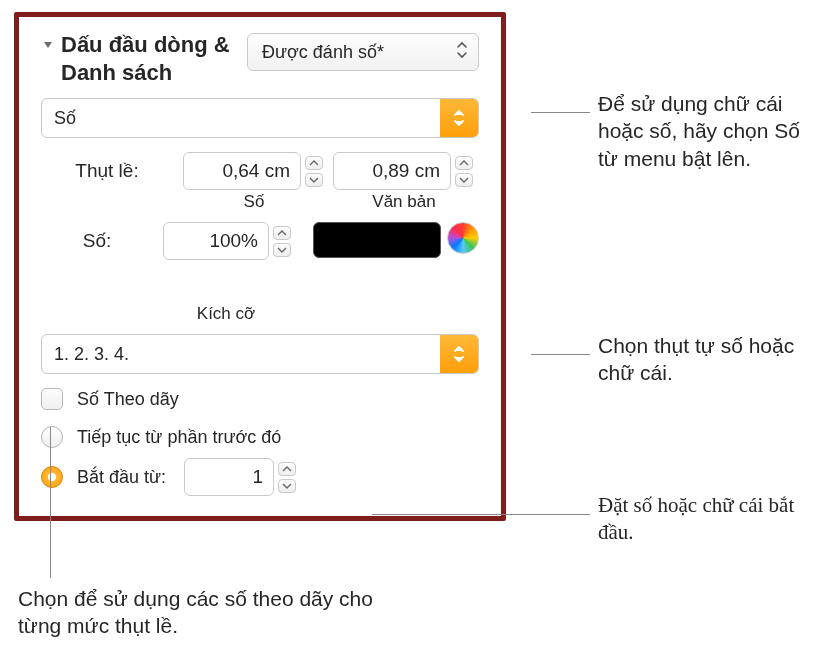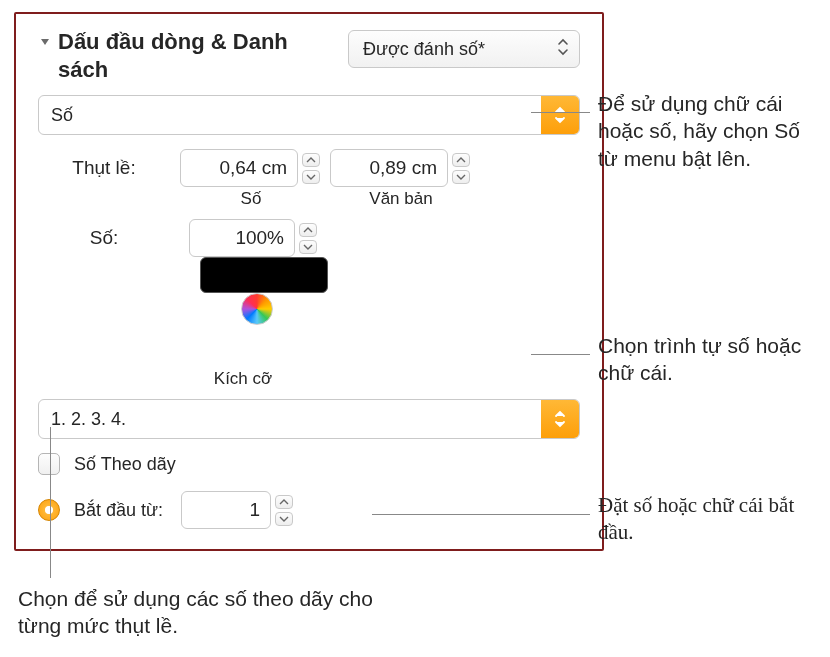--- a/index.html
+++ b/index.html
@@ -1,17 +1,17 @@
 <!DOCTYPE html>
 <html><head>
 <meta charset="utf-8">
 <style>
 * { box-sizing: border-box; margin: 0; padding: 0; }
 body { font-family: -apple-system, "Helvetica Neue", Arial, sans-serif; font-size: 18px; color: #262626; background: #fff; width: 830px; height: 657px; position: relative; }
-.panel { position: absolute; left: 14px; top: 12px; width: 590px; background: #fff; border: 2px solid #7f1d1d; border-radius: 2px; padding: 14px 22px 20px 22px; }
+.panel { position: absolute; left: 14px; top: 12px; width: 492px; background: #fff; border: 5px solid #7f1d1d; border-radius: 2px; padding: 14px 22px 20px 22px; }
 .header-row { display: flex; align-items: flex-start; margin-bottom: 12px; }
 .disclosure { margin-top: 6px; margin-right: 6px; }
 .disclosure svg { display: block; }
 .section-title { font-weight: 700; font-size: 22px; line-height: 1.25; flex: 1; }
 .style-select { width: 232px; height: 38px; border: 1px solid #c9c9c9; border-radius: 6px; background: linear-gradient(#fdfdfd,#f1f1f1); display: flex; align-items: center; padding: 0 10px 0 14px; margin-left: 8px; position: relative; margin-top: 2px; text-align: center; }
 .style-select .caret { margin-left: auto; }
 .select-wide { width: 100%; height: 40px; border: 1px solid #c9c9c9; border-radius: 6px; background: #fff; display: flex; align-items: center; padding: 0 0 0 12px; margin-bottom: 14px; position: relative; }
 .select-wide .caret-box { margin-left: auto; width: 38px; height: 100%; background: linear-gradient(#ffb836,#fd9f0a); border-radius: 0 5px 5px 0; display: flex; align-items: center; justify-content: center; }
 .caret-box svg path { fill: #fff; }
 .label-col { width: 142px; text-align: center; padding-right: 10px; font-size: 19px; }
@@ -116,21 +116,21 @@
           </div>
         </div>
         <div class="sublabel">Văn bản</div>
       </div>
     </div>
   </div>
 
   <div class="indent-row">
     <div class="label-col" style="padding-top:8px;">Số:</div>
     <div style="display:flex;flex-direction:column;">
-      <div style="display:flex;align-items:center;flex-direction:column;">
+      <div style="display:flex;">
         <div class="stepper-group">
           <div class="num-input w3">
               <span>100%</span>
             </div>
           <div class="stepper">
             <div class="arr">
                 <svg width="10" height="6">
                   <path d="M1 5 L5 1 L9 5" stroke="#666" stroke-width="1.4" fill="none"></path>
                 </svg>
               </div>
@@ -155,20 +155,24 @@
           <path d="M3 8 L7 4 L11 8 M3 14 L7 18 L11 14" stroke="#fff" stroke-width="1.8" fill="none" stroke-linecap="round"></path>
         </svg>
     </span>
   </div>
 
   <div class="checkbox-row">
     <div class="checkbox"></div>
     <span>Số Theo dãy</span>
   </div>
 
+  <div class="radio-row">
+    <div class="radio"></div>
+    <span>Tiếp tục từ phần trước đó</span>
+  </div>
 
   <div class="radio-row" style="margin-bottom:0;">
     <div class="radio selected"></div>
     <span>Bắt đầu từ:</span>
     <div class="stepper-group" style="margin-left:18px;">
       <div class="num-input w4">
           <span>1</span>
         </div>
       <div class="stepper">
         <div class="arr">
@@ -186,15 +190,15 @@
   </div>
 
 </div>
 
 <div class="leader" style="left:531px; top:112px; width:59px;"></div>
 <div class="leader" style="left:531px; top:354px; width:59px;"></div>
 <div class="leader" style="left:372px; top:514px; width:218px;"></div>
 <div class="leader vert" style="left:50px; top:427px; height:151px;"></div>
 
 <div class="callout c1">Để sử dụng chữ cái hoặc số, hãy chọn Số từ menu bật lên.</div>
-<div class="callout c2">Chọn trình tự số hoặc chữ cái.</div>
+<div class="callout c2">Chọn thụt tự số hoặc chữ cái.</div>
 <div class="callout c3">Đặt số hoặc chữ cái bắt đầu.</div>
 <div class="callout c4">Chọn để sử dụng các số theo dãy cho từng mức thụt lề.</div>
 
 </body></html>

